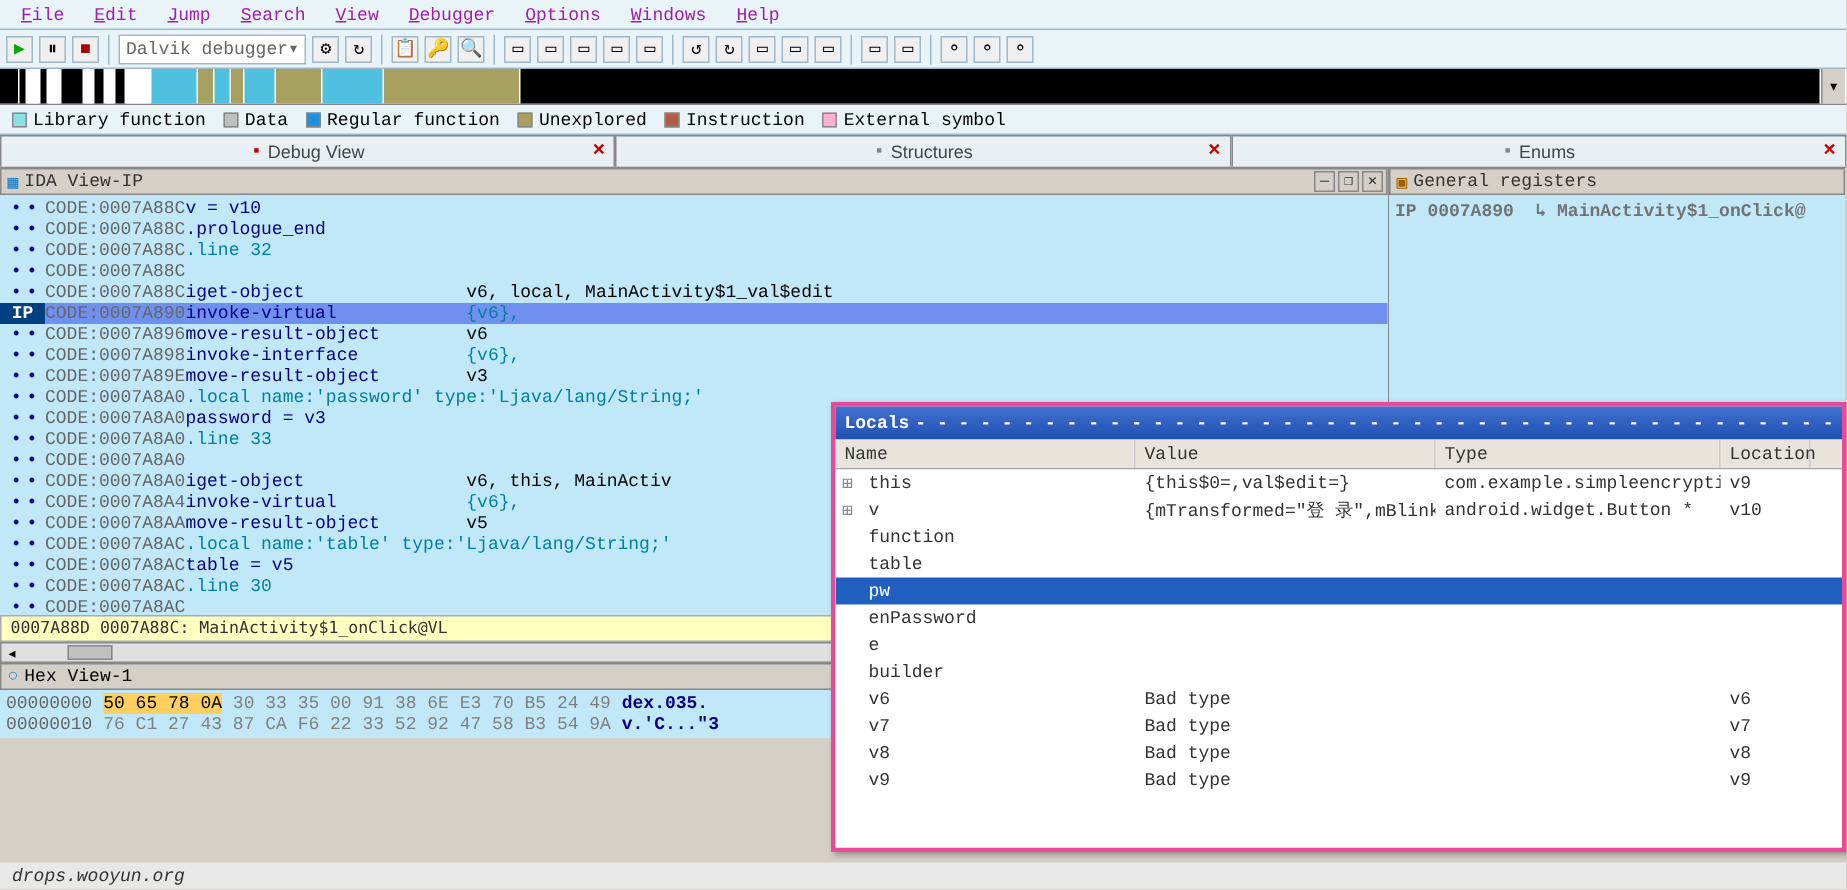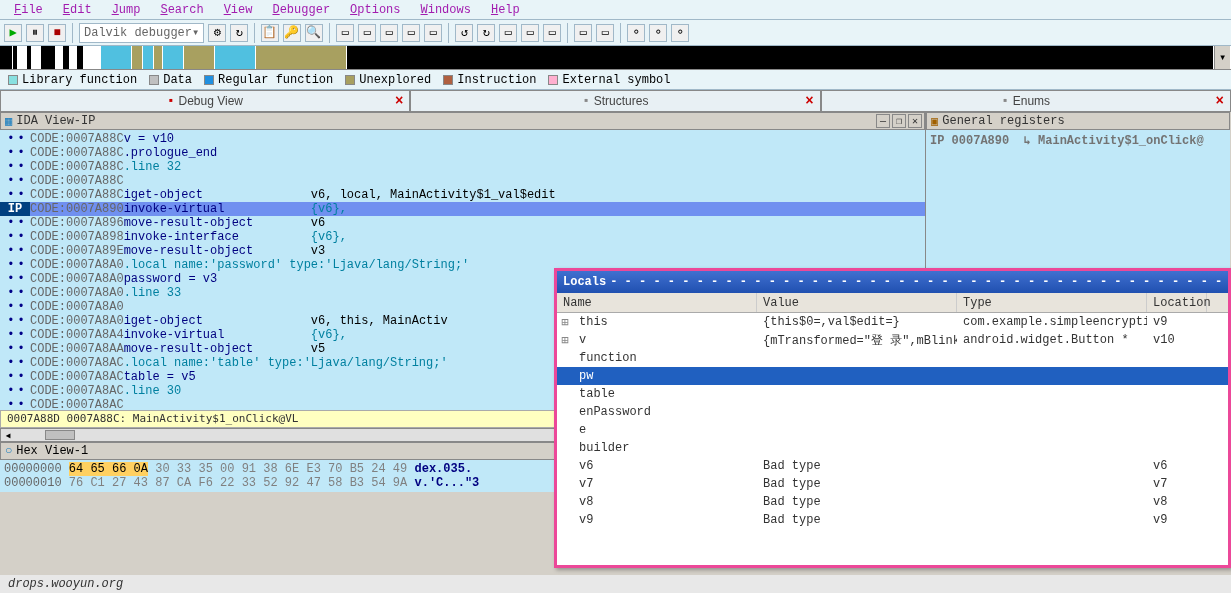--- a/index.html
+++ b/index.html
@@ -202,21 +202,21 @@
     <div class="status-line">0007A88D 0007A88C: MainActivity$1_onClick@VL</div>
     <div class="hscroll">
       <span style="width:14px;text-align:center">◂</span>
       <div class="thumb"></div>
     </div>
     <div class="hex-hdr">
       <span style="margin-right:4px;color:#2080c0">○</span>
       <span>Hex View-1</span>
     </div>
     <div class="hex-body" id="hexbody">
-        <div><span class="hex-addr">00000000</span>  <span class="sel">64 65 66 0A</span>  <span style="color:#808080">30 33 35 00  91 38 6E E3 70 B5 24 49</span>  <span style="color:#000080;font-weight:bold">dex.035.</span></div>
+        <div><span class="hex-addr">00000000</span>  <span class="sel">50 65 78 0A</span>  <span style="color:#808080">30 33 35 00  91 38 6E E3 70 B5 24 49</span>  <span style="color:#000080;font-weight:bold">dex.035.</span></div>
         <div><span class="hex-addr">00000010</span>  <span style="color:#808080">76 C1 27 43 87 CA F6 22  33 52 92 47 58 B3 54 9A</span>  <span style="color:#000080;font-weight:bold">v.'C..."3</span></div>
       </div>
   </div>
   <div class="right-pane">
     <div class="pane-hdr">
       <span style="margin-right:4px;color:#a06000">▣</span>
       <span>General registers</span>
     </div>
     <div class="disasm">
       <div class="dl"><span style="color:#737373;font-weight:bold">IP 0007A890  ↳ MainActivity$1_onClick@</span></div>
@@ -250,30 +250,30 @@
         <span class="cell c-type">android.widget.Button *</span>
         <span class="cell c-loc">v10</span>
       </div>
       <div class="lrow">
         <span class="exp"></span>
         <span class="cell c-name" style="width:184px">function</span>
         <span class="cell c-val"></span>
         <span class="cell c-type"></span>
         <span class="cell c-loc"></span>
       </div>
+      <div class="lrow">
+        <span class="exp"></span>
+        <span class="cell c-name" style="width:184px">table</span>
+        <span class="cell c-val"></span>
+        <span class="cell c-type"></span>
+        <span class="cell c-loc"></span>
+      </div>
       <div class="lrow sel">
         <span class="exp"></span>
         <span class="cell c-name" style="width:184px">pw</span>
-        <span class="cell c-val"></span>
-        <span class="cell c-type"></span>
-        <span class="cell c-loc"></span>
-      </div>
-      <div class="lrow">
-        <span class="exp"></span>
-        <span class="cell c-name" style="width:184px">table</span>
         <span class="cell c-val"></span>
         <span class="cell c-type"></span>
         <span class="cell c-loc"></span>
       </div>
       <div class="lrow">
         <span class="exp"></span>
         <span class="cell c-name" style="width:184px">enPassword</span>
         <span class="cell c-val"></span>
         <span class="cell c-type"></span>
         <span class="cell c-loc"></span>

